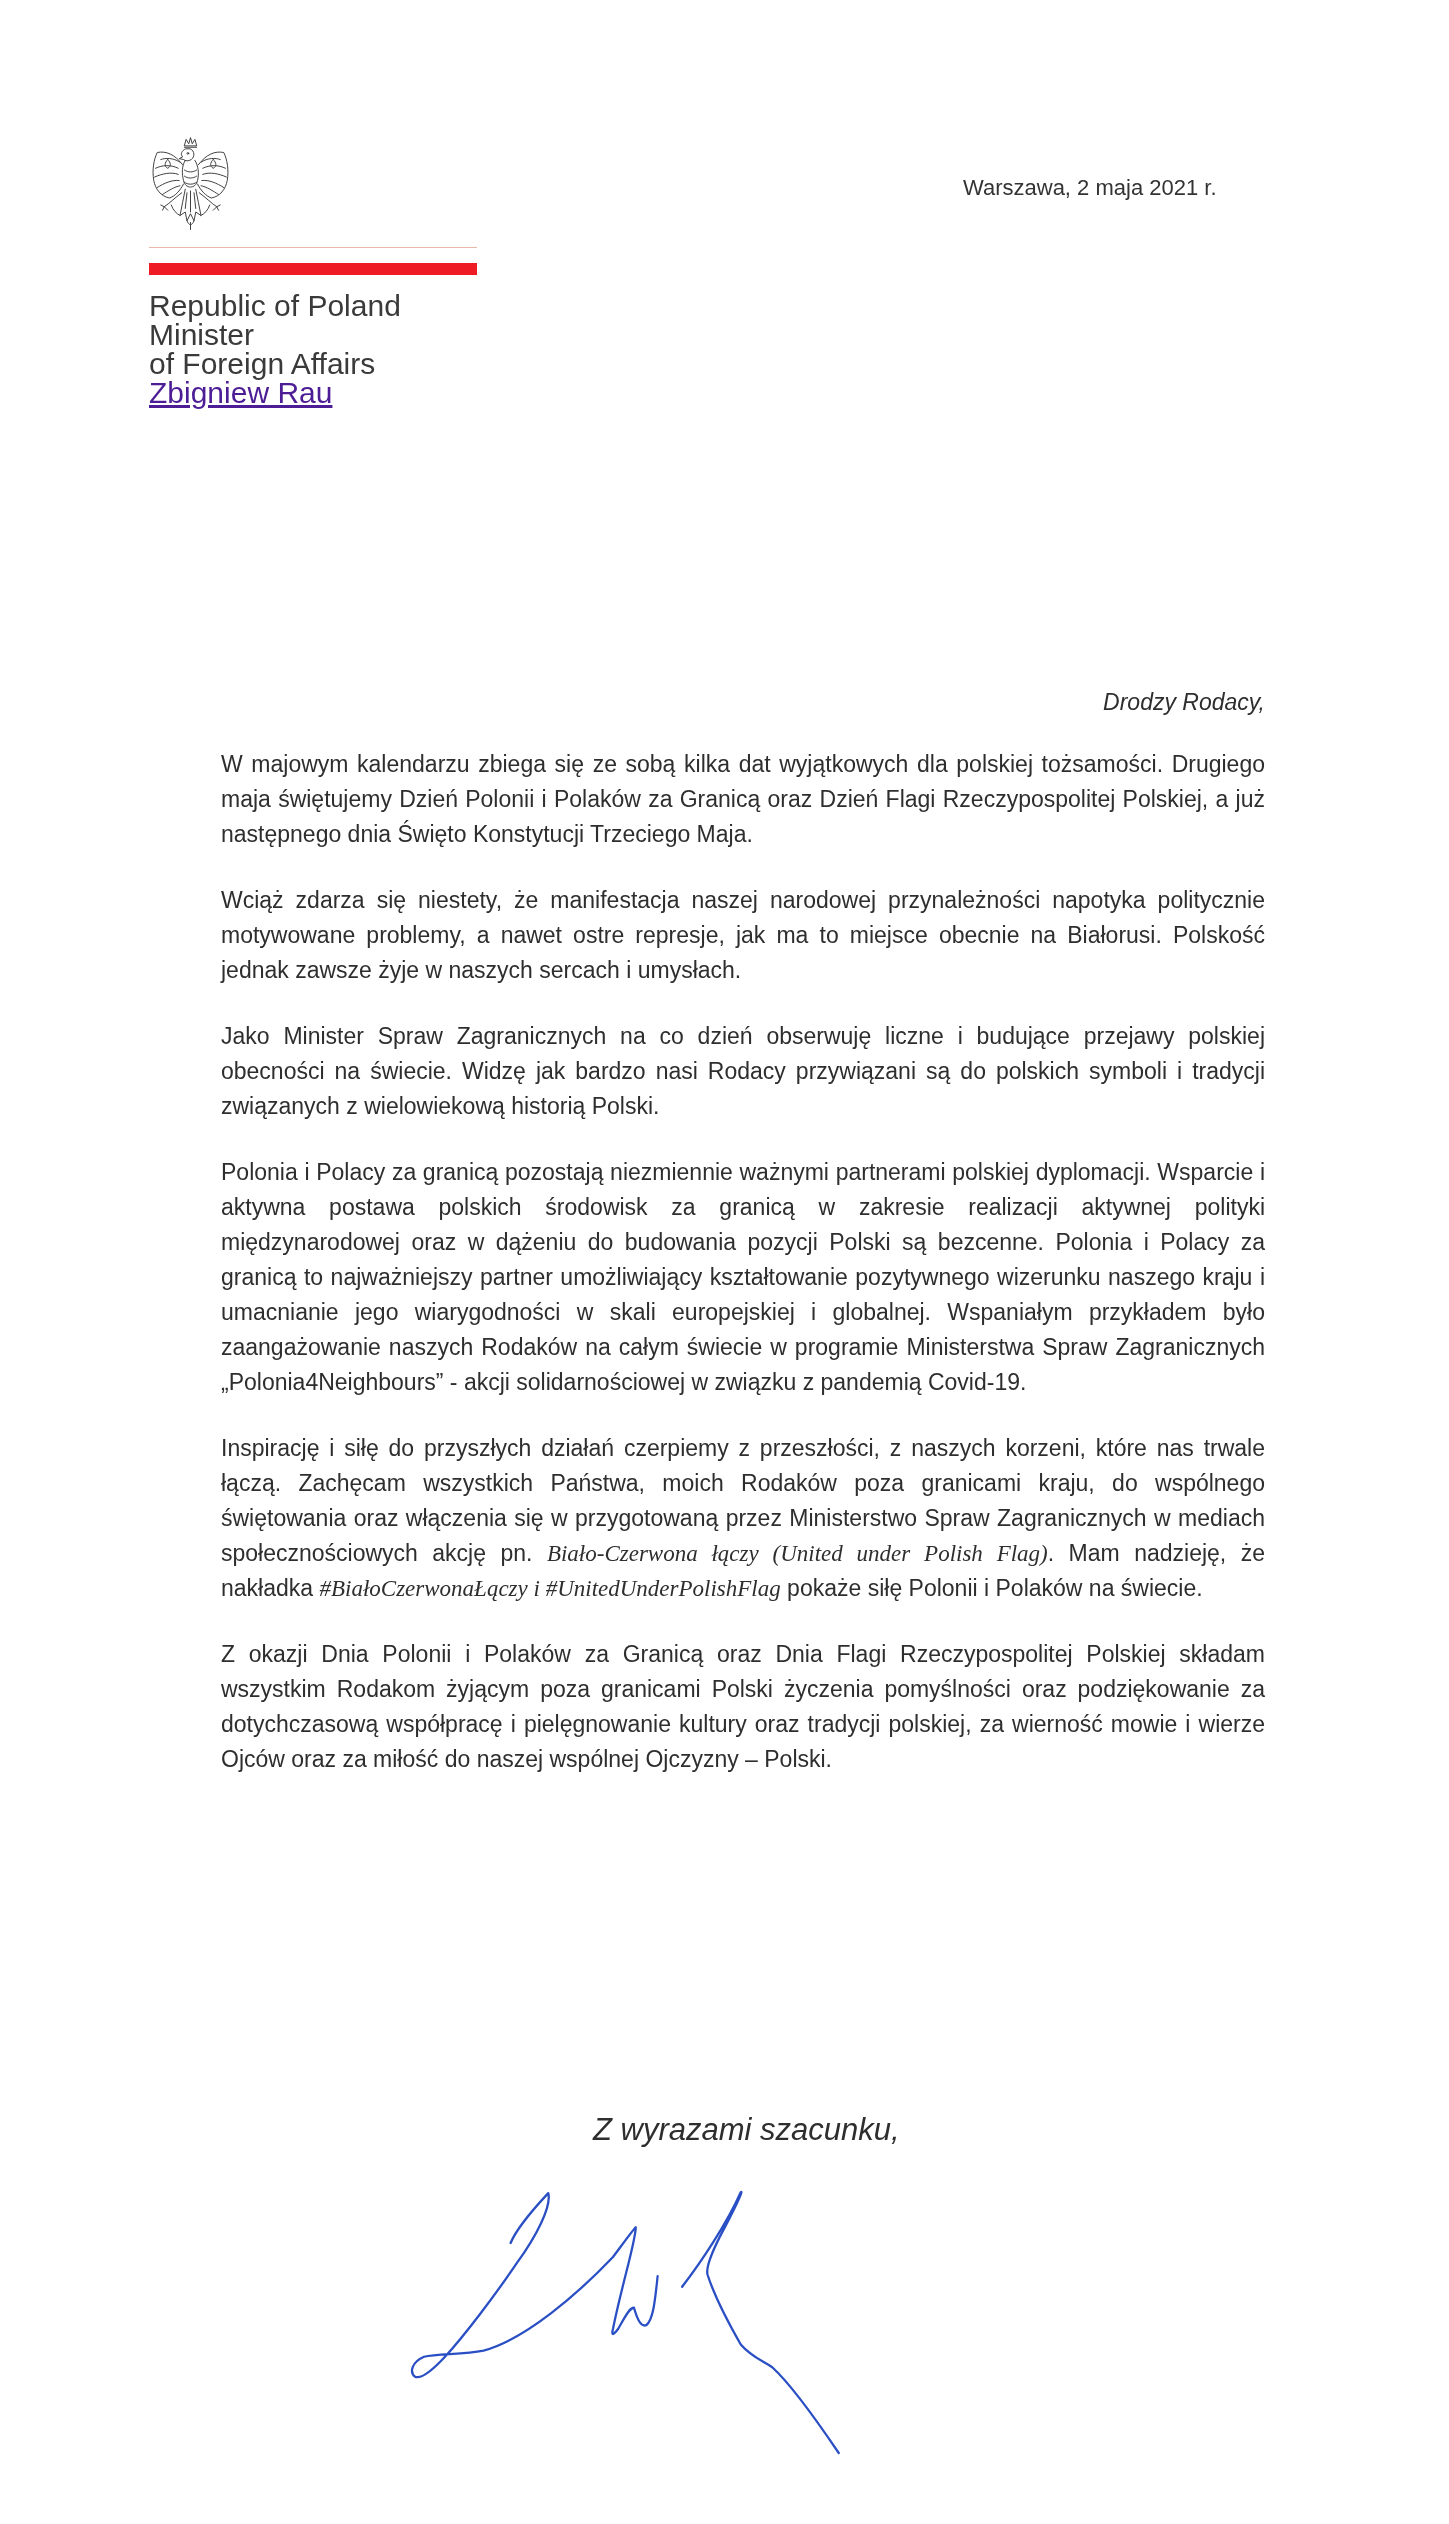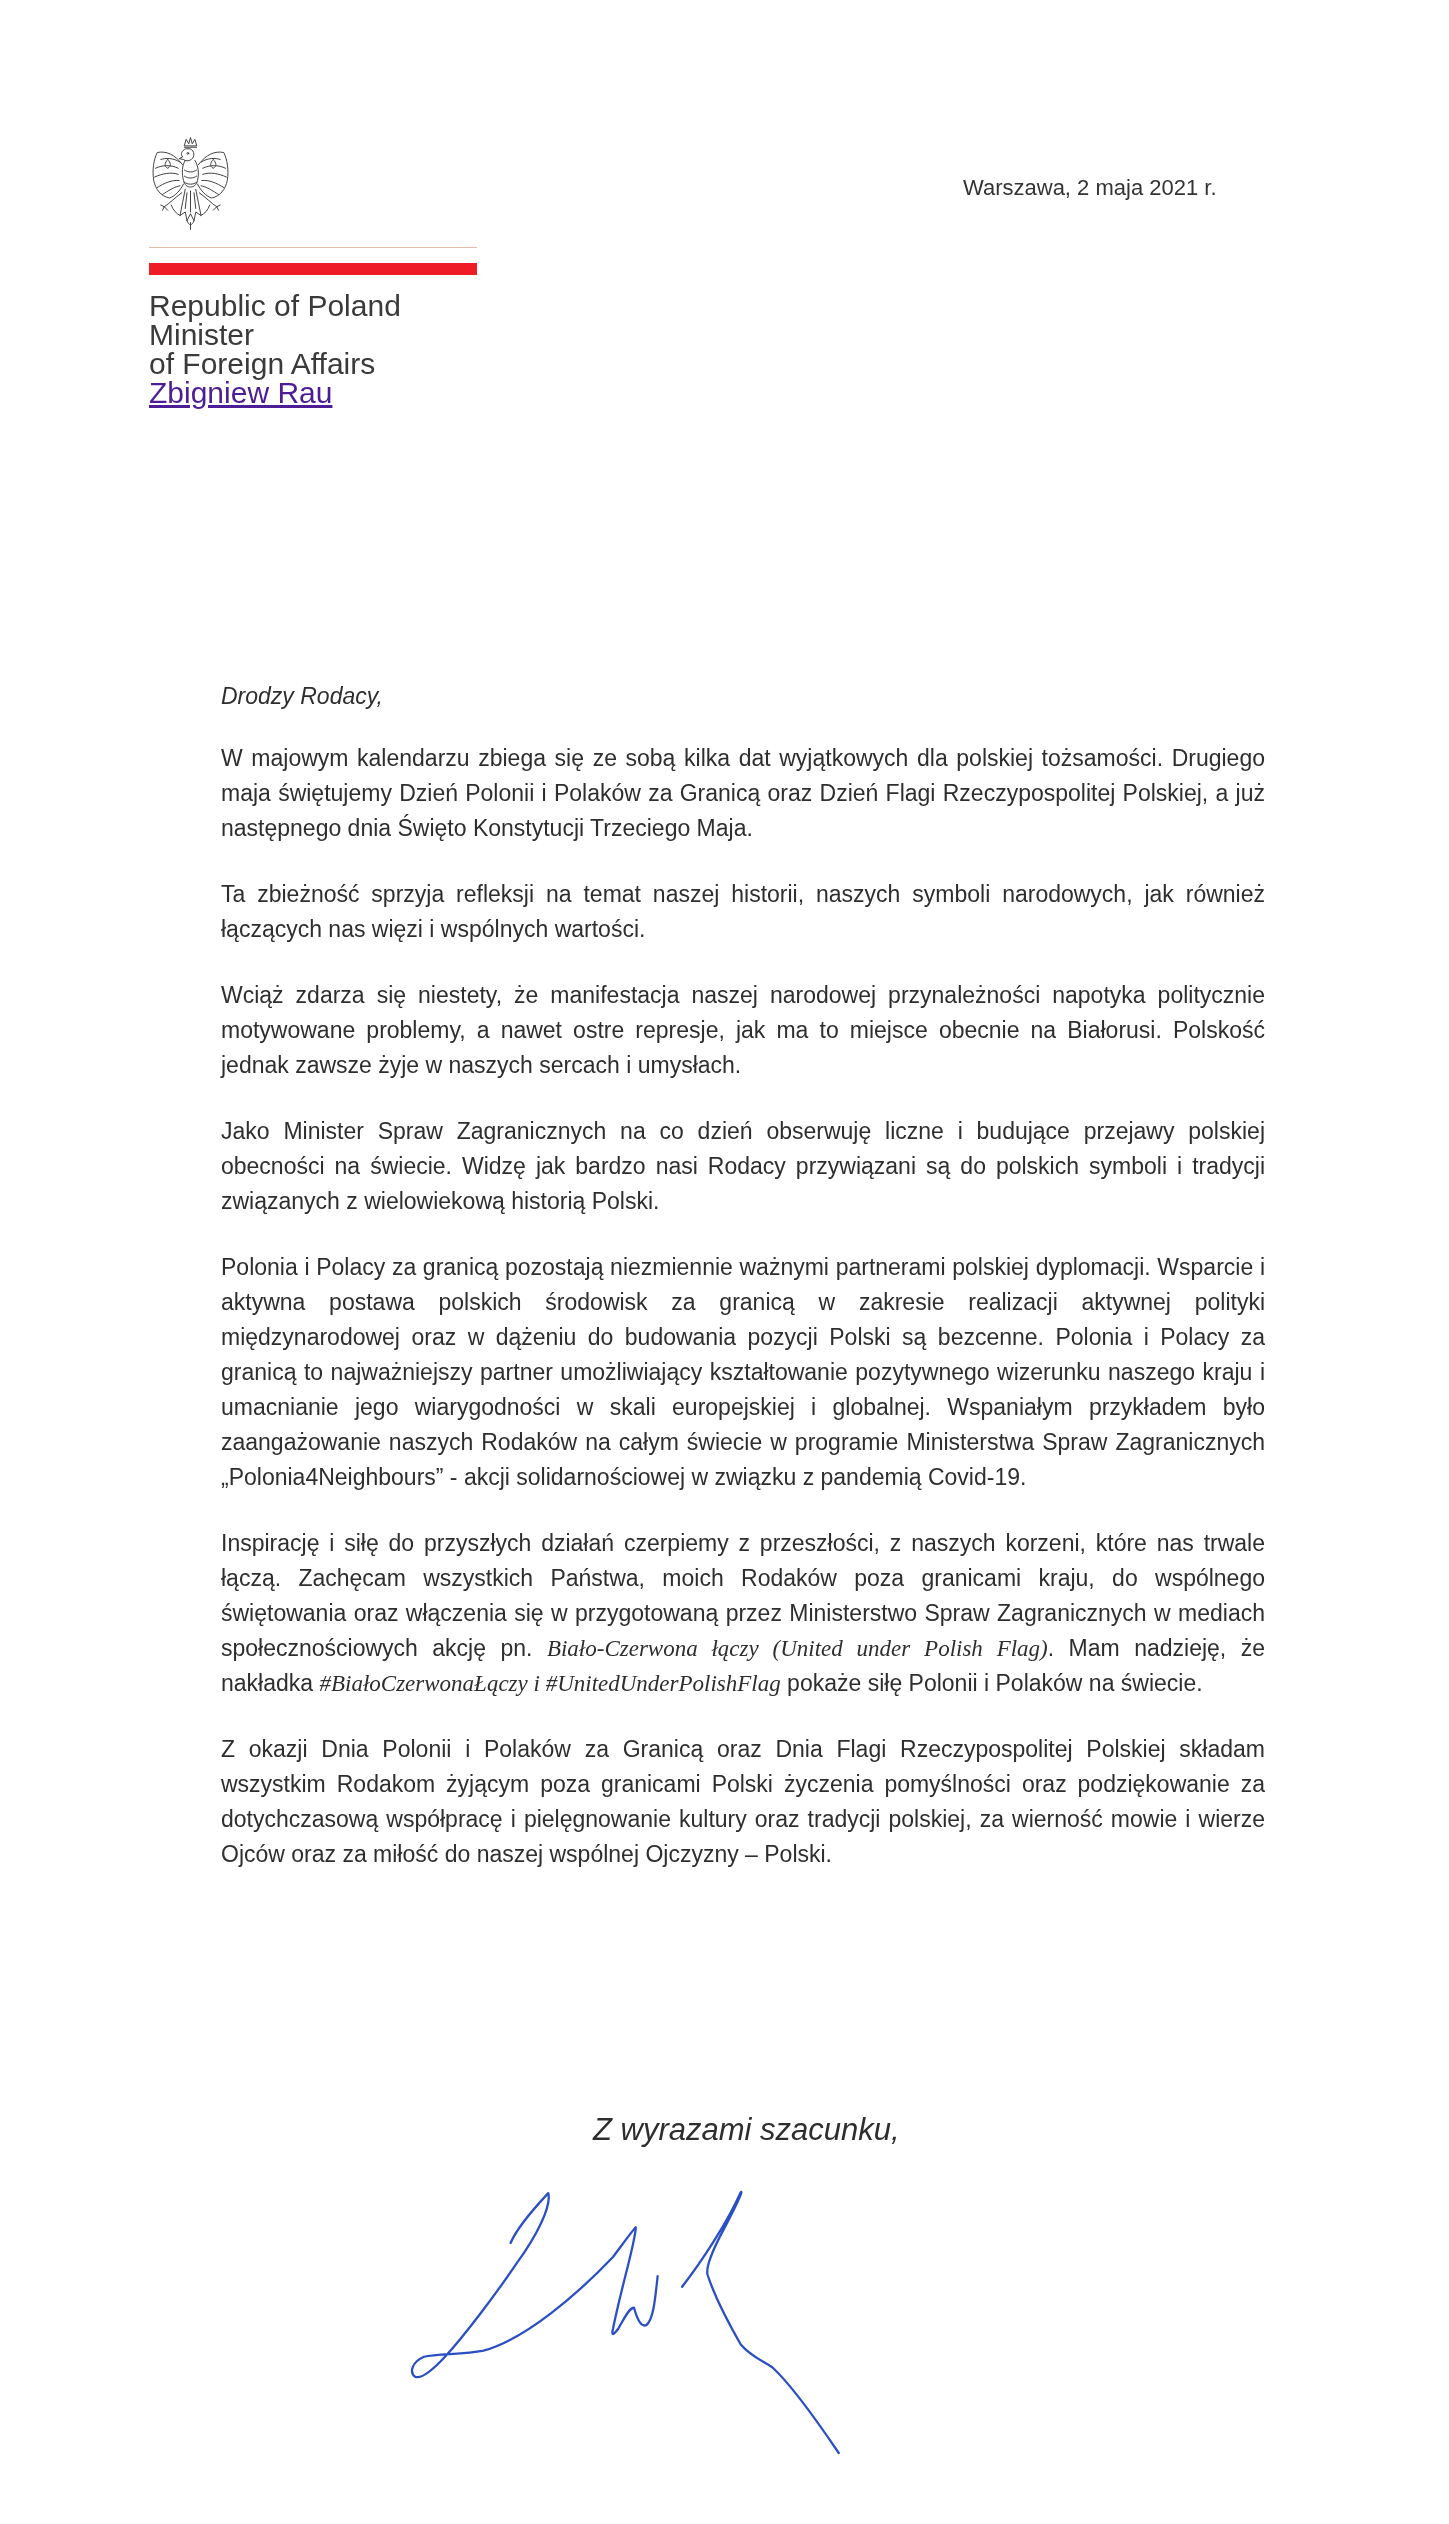--- a/index.html
+++ b/index.html
@@ -5,21 +5,21 @@
     html, body { margin: 0; padding: 0; background: #ffffff; }
     body { width: 1450px; height: 2525px; position: relative; overflow: hidden;
       font-family: "Liberation Sans", "DejaVu Sans", sans-serif; color: #2b2b2b; }
     .eagle { position: absolute; left: 145px; top: 135px; width: 91px; height: 98px; }
     .thin-rule { position: absolute; left: 149px; top: 247px; width: 328px; height: 0.9px; background: #e7b9a6; }
     .red-bar { position: absolute; left: 149px; top: 263px; width: 328px; height: 12.3px; }
     .letterhead { position: absolute; left: 149px; top: 291px; font-size: 30px; line-height: 29px; color: #3a3a3a; }
     .letterhead .name { color: #4c1d95; text-decoration: underline; }
     .date { position: absolute; left: 963px; top: 175px; width: 302px; font-size: 22px; color: #333333; white-space: nowrap; }
     .body { position: absolute; left: 221px; top: 679px; width: 1044px; font-size: 23px; color: #2e2e2e; }
-    .salutation { font-style: italic; margin: 0 0 28px 0; line-height: 34px; }
+    .salutation { font-style: italic; margin: 6px 0 28px 0; line-height: 34px; text-align: right; }
     .para { margin: 0 0 31px 0; line-height: 35px; text-align: justify; }
     .para i { font-style: italic; font-family: Liberation Serif, serif; }
     .closing { position: absolute; left: 593px; top: 2112px; font-size: 31px; font-style: italic; color: #2e2e2e; white-space: nowrap; }
     .signature { position: absolute; left: 403px; top: 2171px; width: 490px; height: 298px; }
   </style>
 </head>
 <body>
 
 <svg class="eagle" viewBox="0 0 104 112" fill="none" stroke="#3a3a3a" stroke-width="1.1" stroke-linejoin="round" stroke-linecap="round">
 
@@ -72,21 +72,20 @@
   <div>Minister</div>
   <div>of Foreign Affairs</div>
   <div class="name">Zbigniew Rau</div>
 </div>
 
 <div class="date">Warszawa, 2 maja 2021 r.</div>
 
 <div class="body">
   <p class="salutation">Drodzy Rodacy,</p>
   <p class="para">W majowym kalendarzu zbiega się ze sobą kilka dat wyjątkowych dla polskiej tożsamości. Drugiego maja świętujemy Dzień Polonii i Polaków za Granicą oraz Dzień Flagi Rzeczypospolitej Polskiej, a już następnego dnia Święto Konstytucji Trzeciego Maja.</p>
-  <p class="para">Ta zbieżność sprzyja refleksji na temat naszej historii, naszych symboli narodowych, jak również łączących nas więzi i wspólnych wartości.</p>
   <p class="para">Wciąż zdarza się niestety, że manifestacja naszej narodowej przynależności napotyka politycznie motywowane problemy, a nawet ostre represje, jak ma to miejsce obecnie na Białorusi. Polskość jednak zawsze żyje w naszych sercach i umysłach.</p>
   <p class="para">Jako Minister Spraw Zagranicznych na co dzień obserwuję liczne i budujące przejawy polskiej obecności na świecie. Widzę jak bardzo nasi Rodacy przywiązani są do polskich symboli i tradycji związanych z wielowiekową historią Polski.</p>
   <p class="para">Polonia i Polacy za granicą pozostają niezmiennie ważnymi partnerami polskiej dyplomacji. Wsparcie i aktywna postawa polskich środowisk za granicą w zakresie realizacji aktywnej polityki międzynarodowej oraz w dążeniu do budowania pozycji Polski są bezcenne. Polonia i Polacy za granicą to najważniejszy partner umożliwiający kształtowanie pozytywnego wizerunku naszego kraju i umacnianie jego wiarygodności w skali europejskiej i globalnej. Wspaniałym przykładem było zaangażowanie naszych Rodaków na całym świecie w programie Ministerstwa Spraw Zagranicznych „Polonia4Neighbours” - akcji solidarnościowej w związku z pandemią Covid-19.</p>
   <p class="para"><span>Inspirację i siłę do przyszłych działań czerpiemy z przeszłości, z naszych korzeni, które nas trwale łączą. Zachęcam wszystkich Państwa, moich Rodaków poza granicami kraju, do wspólnego świętowania oraz włączenia się w przygotowaną przez Ministerstwo Spraw Zagranicznych w mediach społecznościowych akcję pn. </span><i>Biało-Czerwona łączy (United under Polish Flag)</i><span>. Mam nadzieję, że nakładka </span><i>#BiałoCzerwonaŁączy i #UnitedUnderPolishFlag</i><span> pokaże siłę Polonii i Polaków na świecie.</span></p>
   <p class="para">Z okazji Dnia Polonii i Polaków za Granicą oraz Dnia Flagi Rzeczypospolitej Polskiej składam wszystkim Rodakom żyjącym poza granicami Polski życzenia pomyślności oraz podziękowanie za dotychczasową współpracę i pielęgnowanie kultury oraz tradycji polskiej, za wierność mowie i wierze Ojców oraz za miłość do naszej wspólnej Ojczyzny – Polski.</p>
 </div>
 
 <div class="closing">Z wyrazami szacunku,</div>
 
 <svg class="signature" viewBox="460 2480 560 340" fill="none" stroke-width="2.6" stroke-linecap="round" stroke-linejoin="round">

